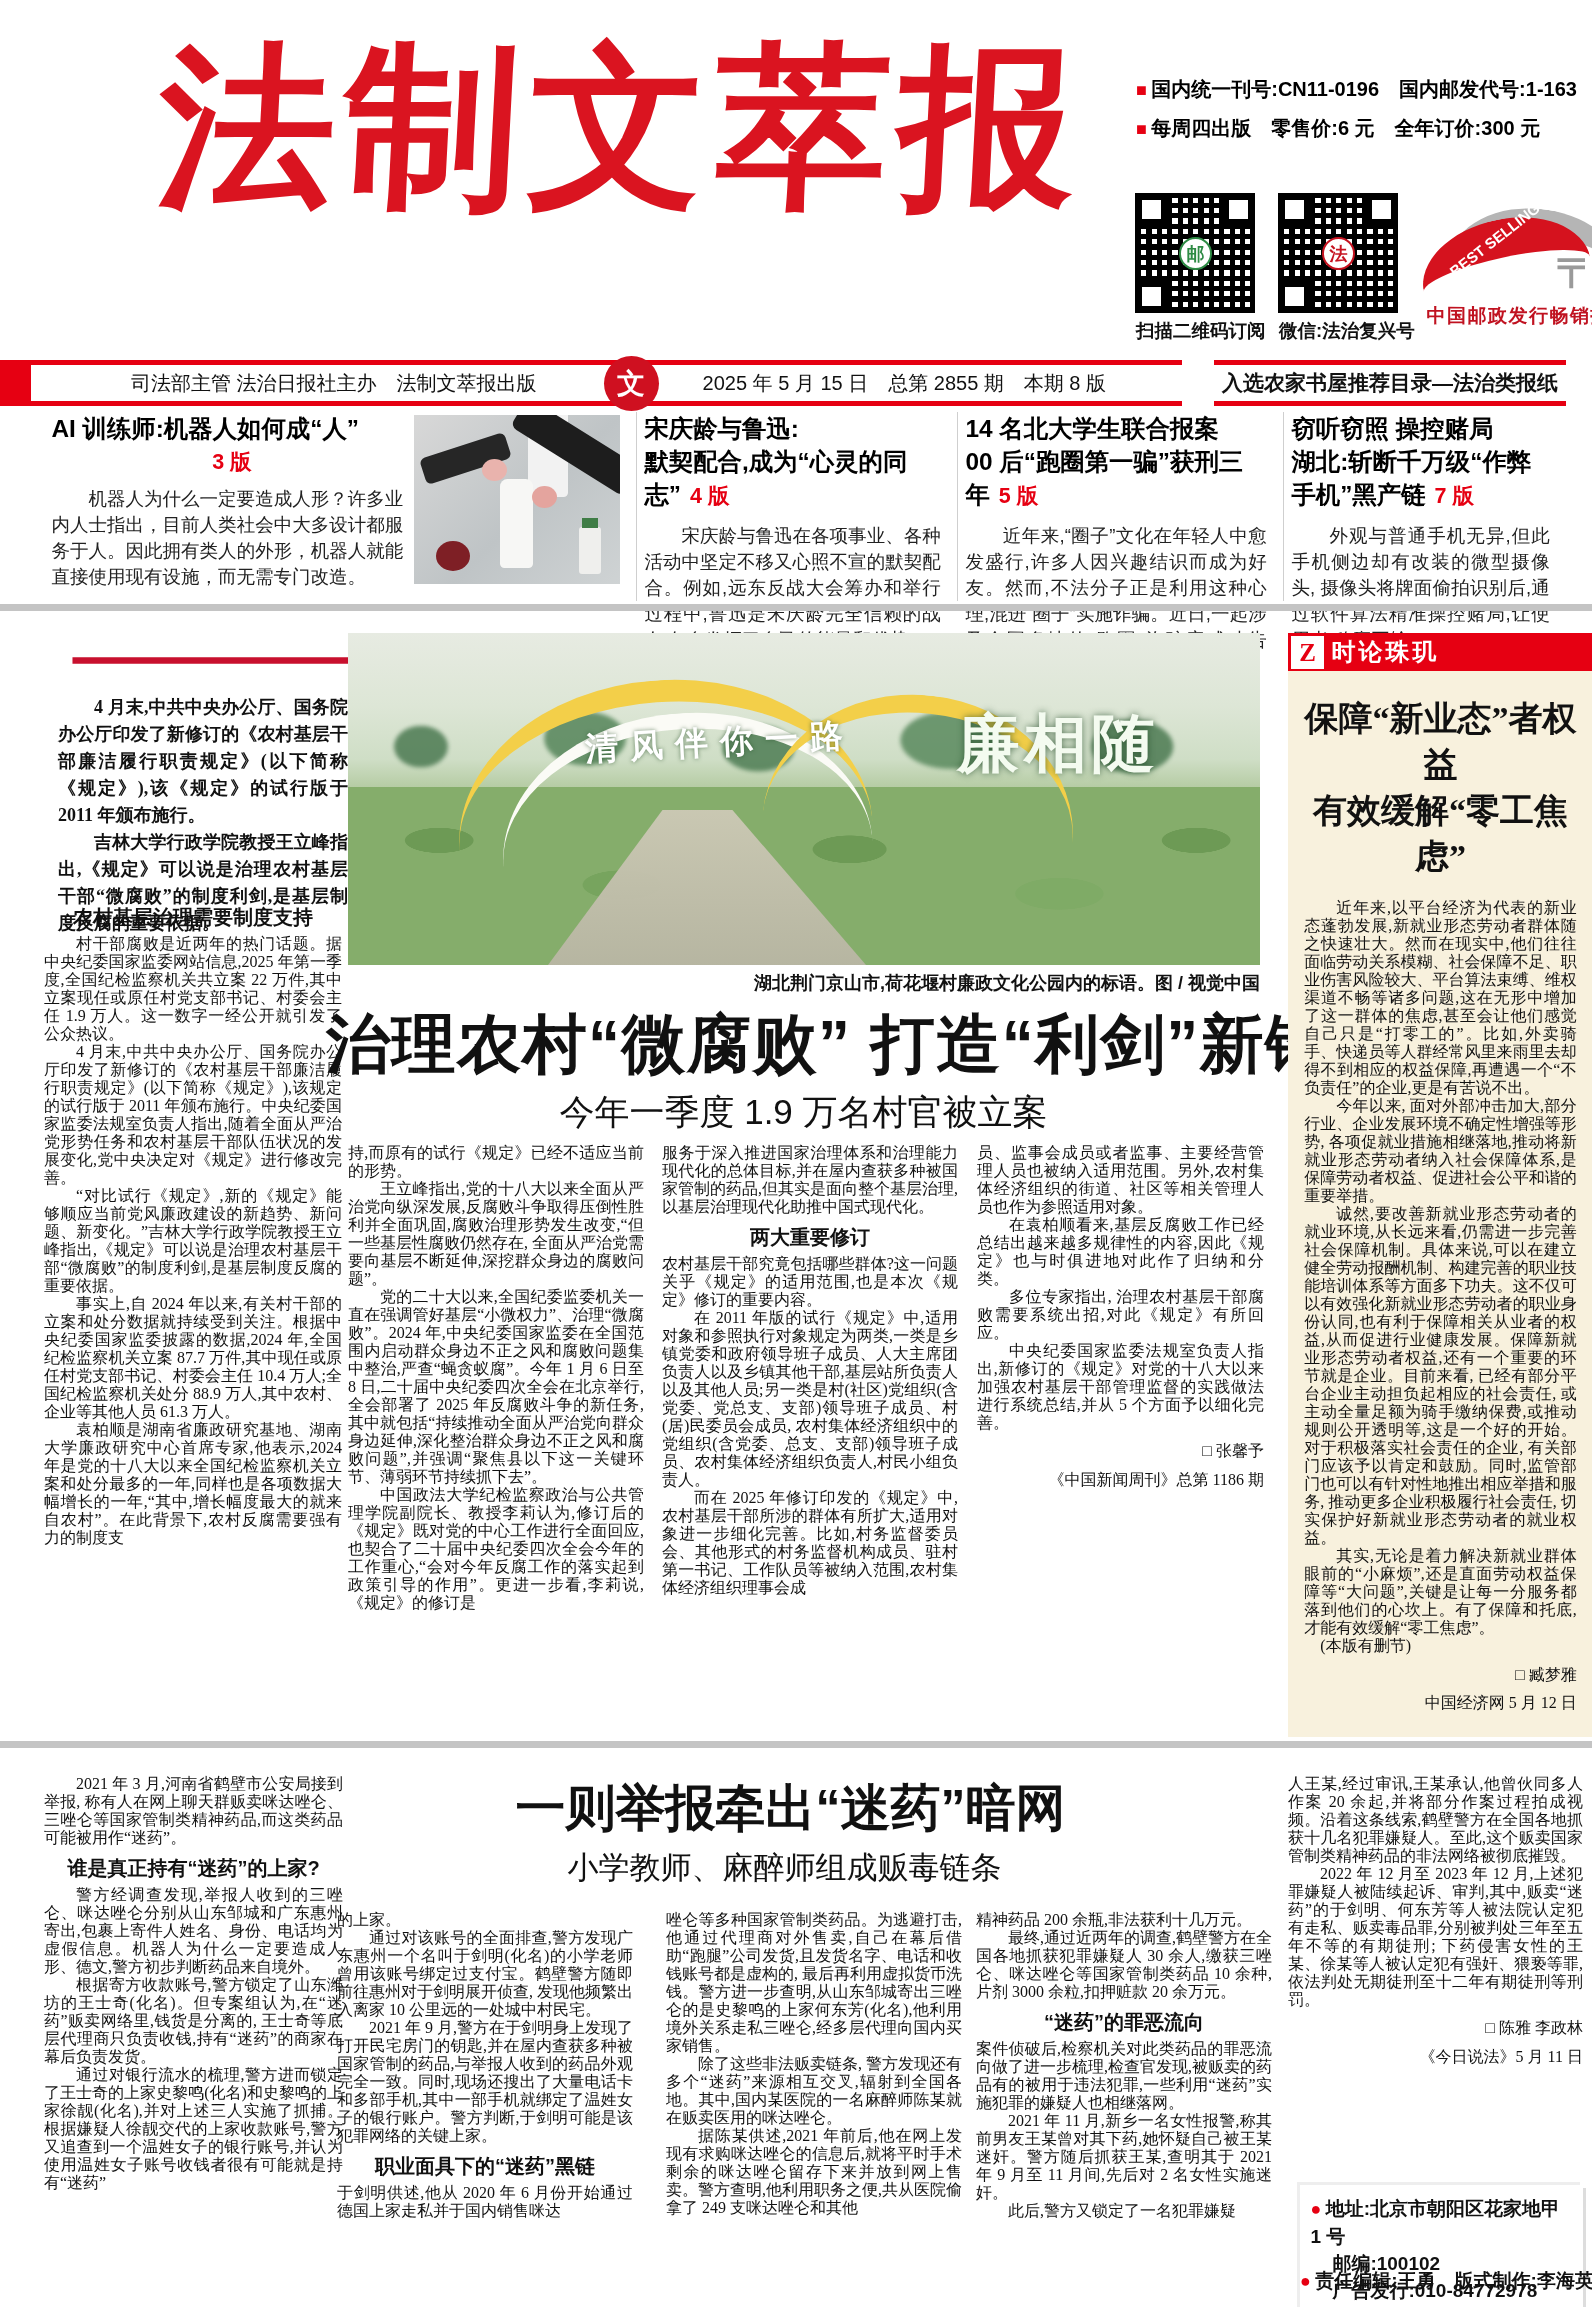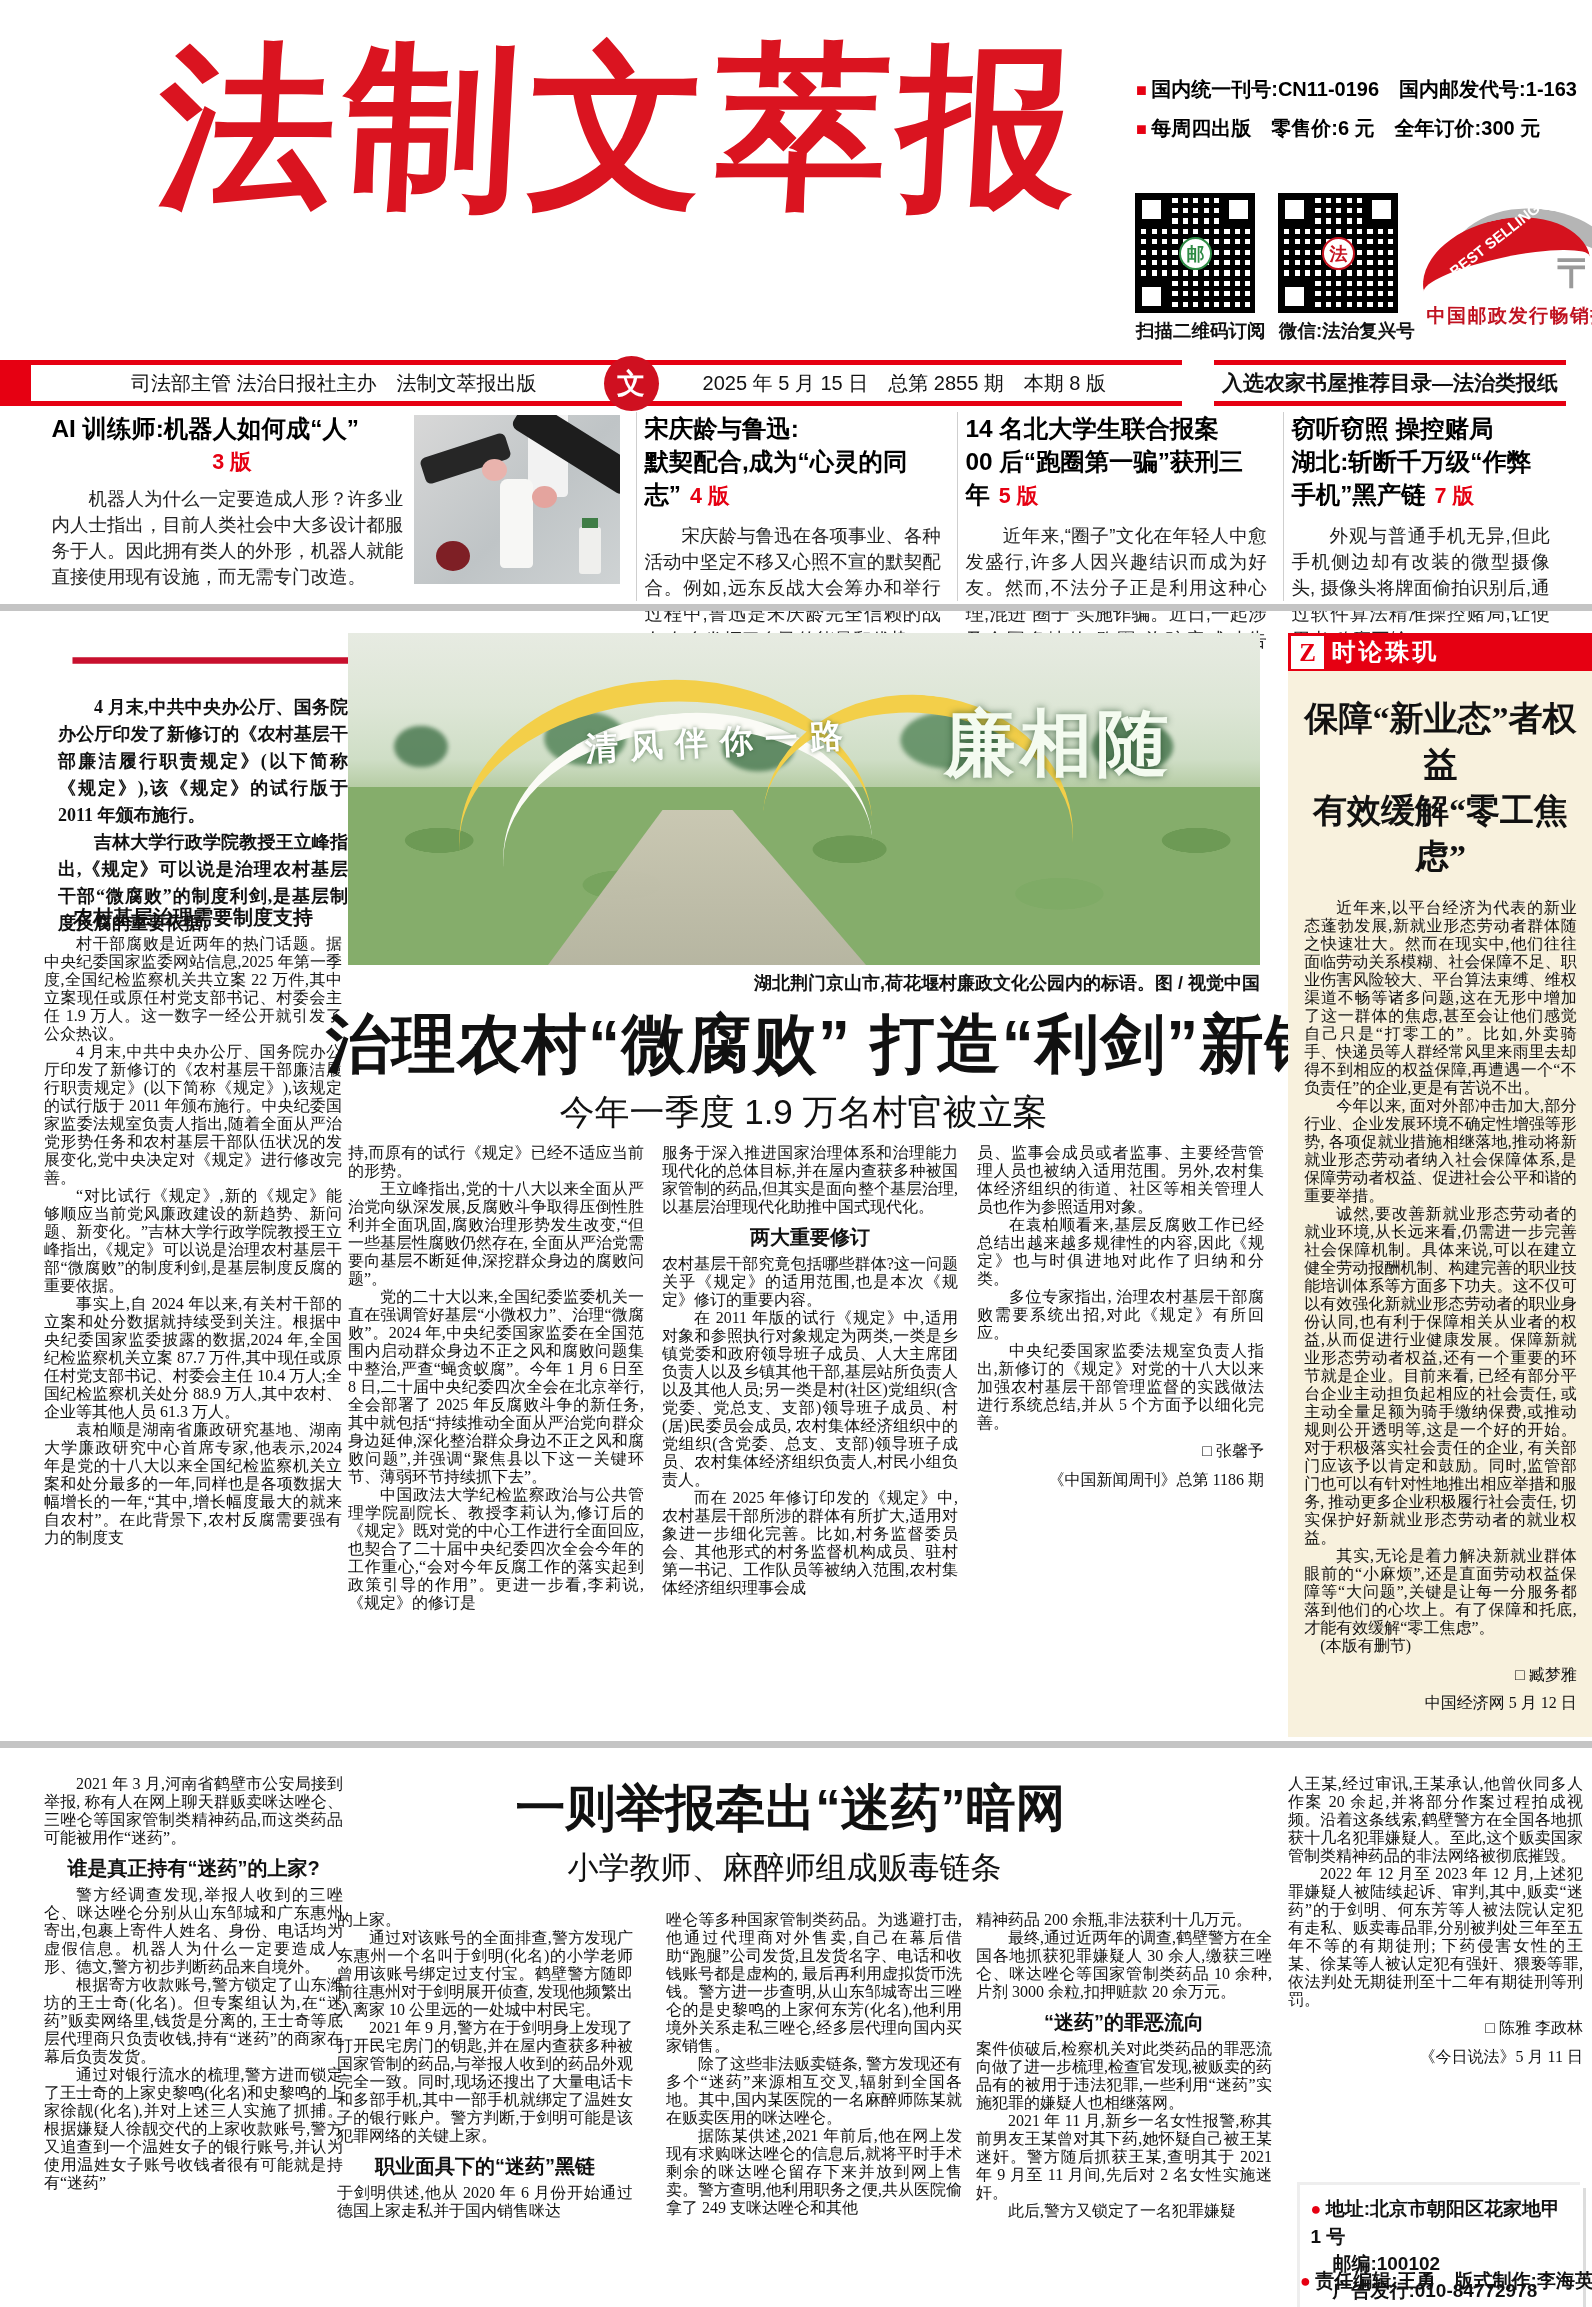--- a/index.html
+++ b/index.html
@@ -84,21 +84,21 @@
                radial-gradient(67px 24px at 78% 60%, #7fab66 65%, transparent 67%),
                radial-gradient(52px 19px at 93% 30%, #6d9a55 65%, transparent 67%),
                #85ad6b; filter:blur(0.7px); }
   .path { position:absolute; left:200px; bottom:0; width:318px; height:155px;
     background:linear-gradient(#cdc9b6,#b9b6a4); clip-path:polygon(36% 0, 58% 0, 100% 100%, 0 100%); opacity:.95; }
   .arch { position:absolute; border-radius:50%; }
   .arch.y1 { left:111px; top:47px; width:414px; height:311px; border-top:22px solid #f3cf49; transform:rotate(-4deg); }
   .arch.w1 { left:155px; top:80px; width:370px; height:281px; border-top:16.3px solid #fbfbf6; transform:rotate(-4deg); }
   .arch.y2 { left:414px; top:62px; width:311px; height:266px; border-top:18px solid #f3cf49; transform:rotate(6deg); }
   .slogan-small { position:absolute; left:237px; top:87px; color:#fff; font-family:"Liberation Serif",serif; font-weight:bold; font-size:33px; letter-spacing:12px; text-shadow:0 0 4.4px rgba(40,80,40,.65); transform:rotate(-3deg); }
-  .slogan-big { position:absolute; right:87px; top:71px; color:#f4fbf0; font-family:"Liberation Serif",serif; font-weight:bold; font-size:72px; line-height:80px; text-shadow:0 0 7.4px rgba(30,70,35,.7); letter-spacing:4.4px; }
+  .slogan-big { position:absolute; right:101px; top:71px; color:#f4fbf0; font-family:"Liberation Serif",serif; font-weight:bold; font-size:63px; line-height:80px; text-shadow:0 0 7.4px rgba(30,70,35,.7); letter-spacing:4.4px; }
   .photo-caption { position:absolute; left:348px; top:971px; width:912px; text-align:right; font-family:"Liberation Sans",sans-serif; font-weight:bold; font-size:18px; }
   .lead-headline { position:absolute; left:326px; top:1001px; width:955px; text-align:center; font-family:"Liberation Sans",sans-serif; font-weight:bold; font-size:64px; letter-spacing:1.5px; white-space:nowrap; }
   .lead-subhead  { position:absolute; left:326px; top:1089px; width:955px; text-align:center; font-family:"Liberation Sans",sans-serif; font-size:35px; }
   .col { position:absolute; width:296px; font-size:16px; line-height:18px; }
   .col p { text-align:justify; text-indent:2em; }
   .col.cont > .plist p:first-child, .col.cont > p:first-of-type { text-indent:0; }
   .col h3 { font-family:"Liberation Sans",sans-serif; font-size:20px; text-align:center; margin:12px 0 9px; }
   .byline { text-align:right; margin-top:10.4px; text-indent:0 !important; }
   .c1 { left:44px;  top:896px; width:298px; }
   .c2 { left:348px; top:1144px; }

